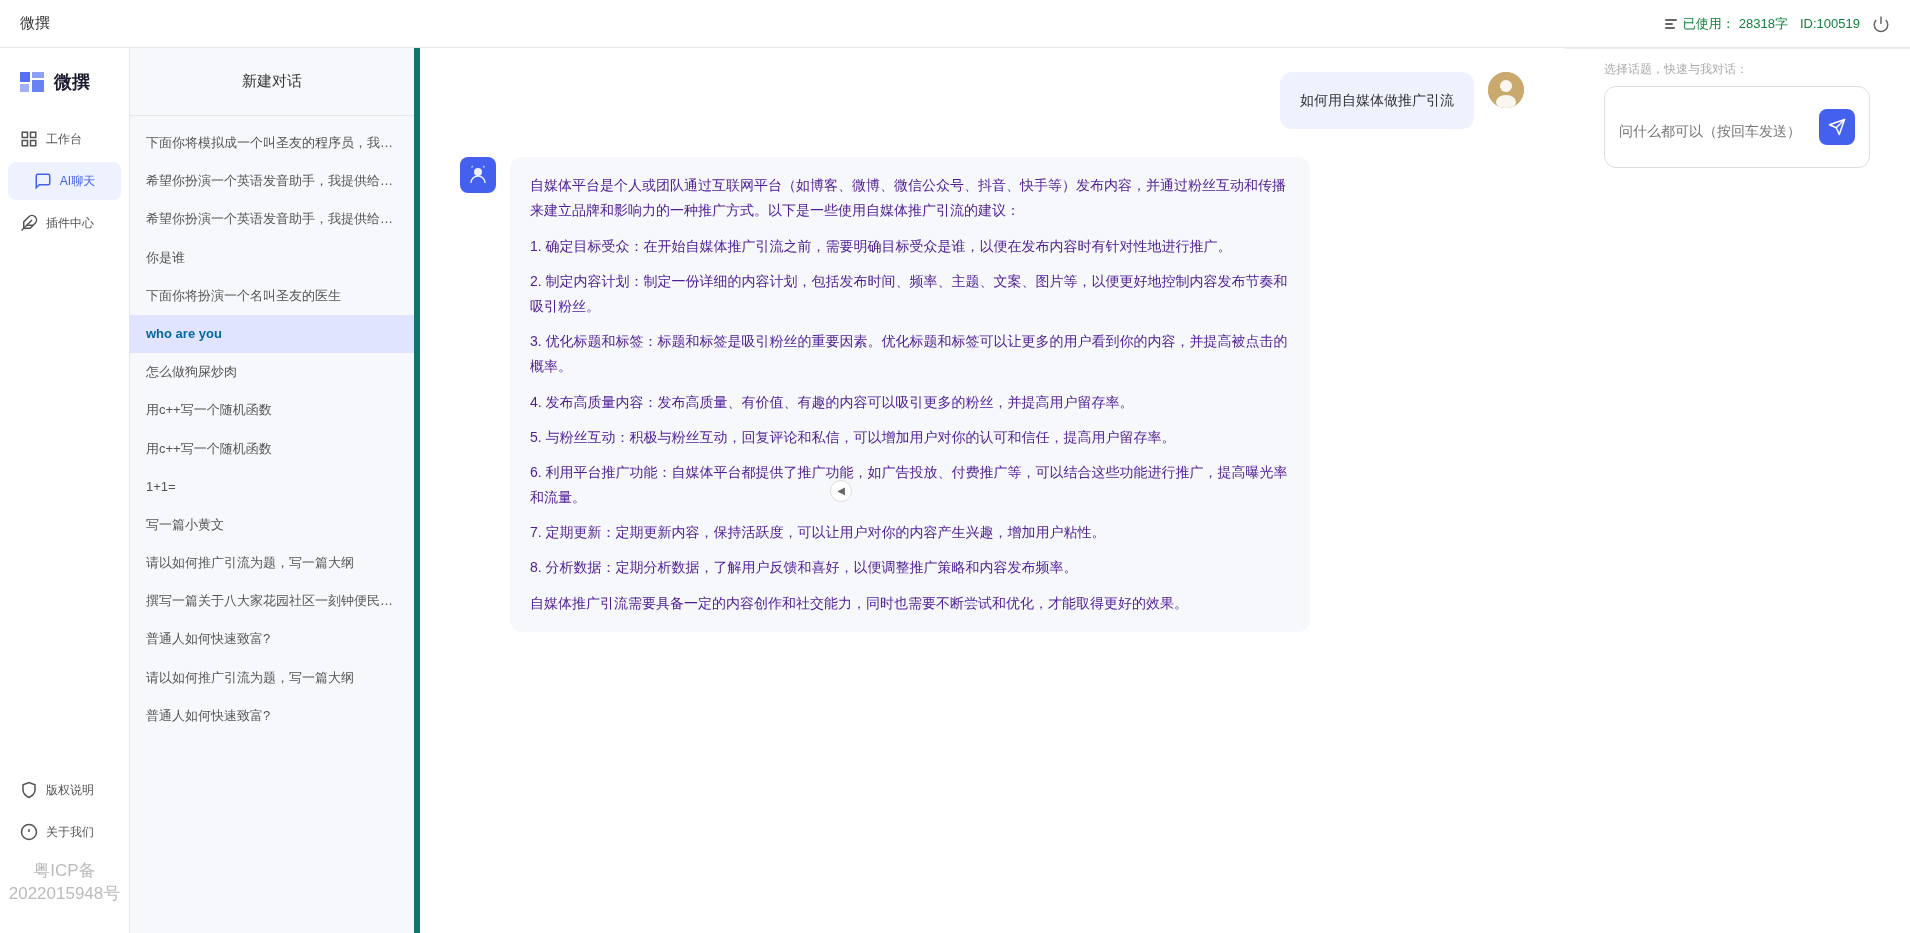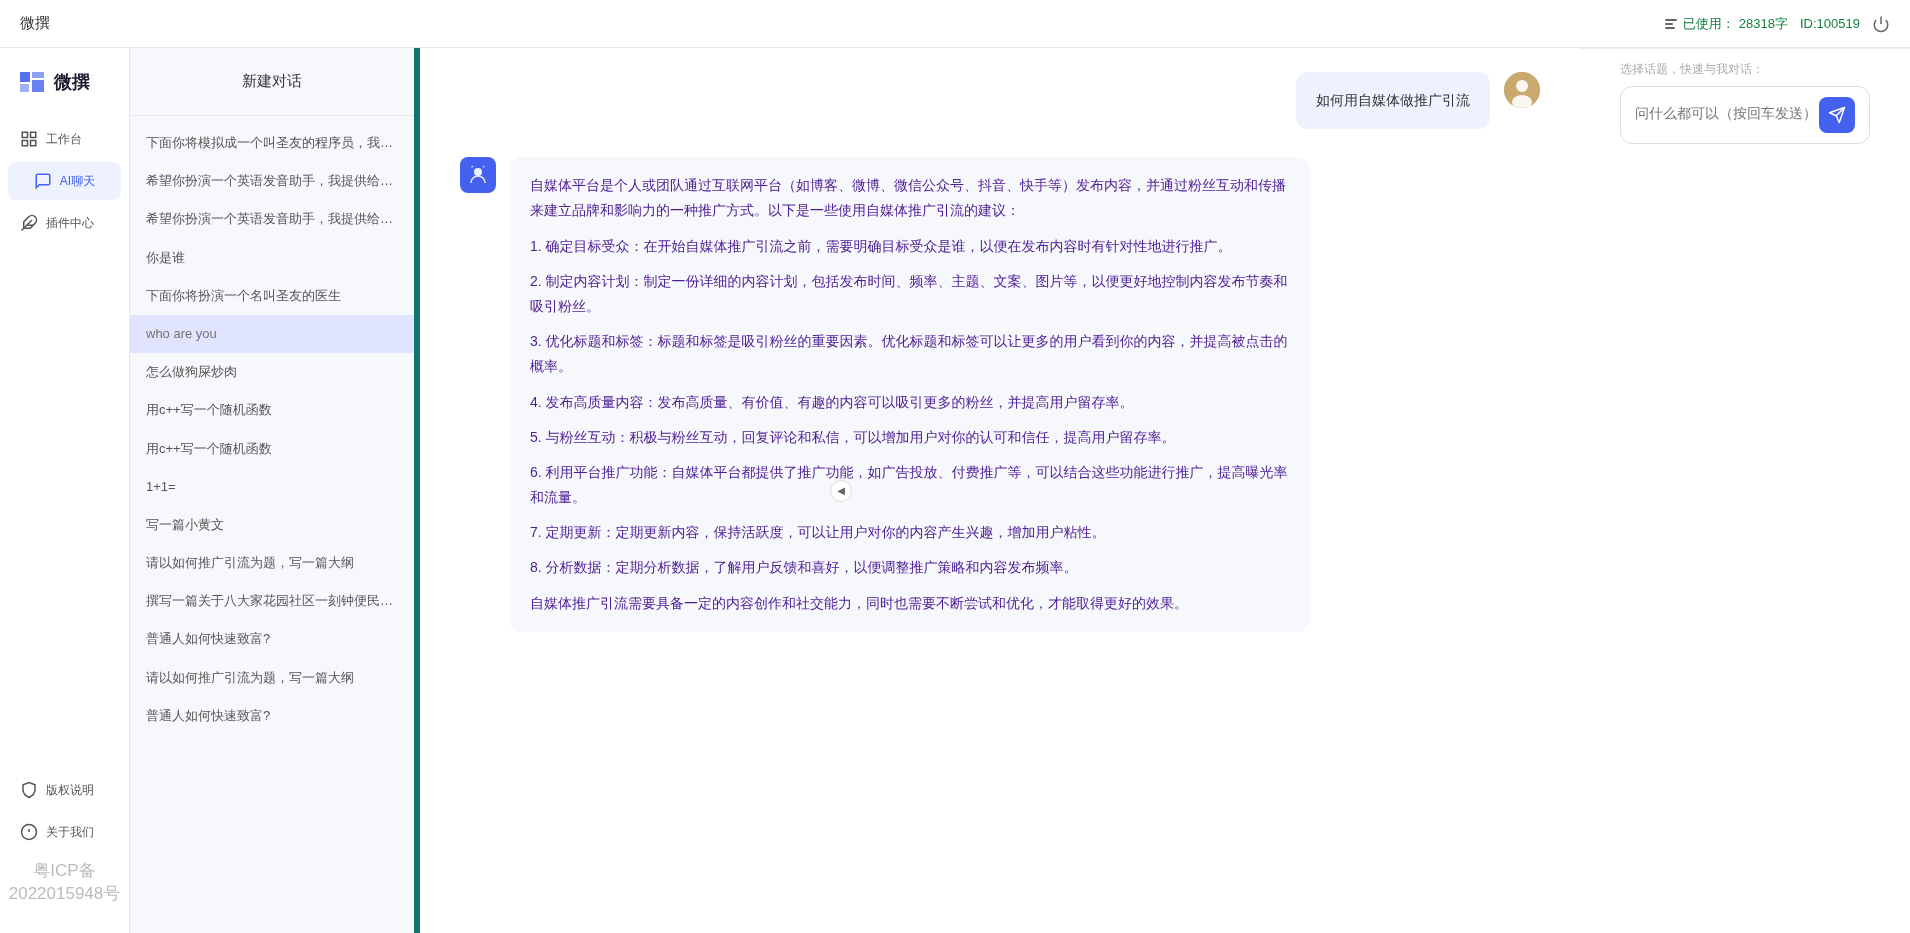--- a/index.html
+++ b/index.html
@@ -128,21 +128,21 @@
     .chat-list-item {
       padding: 10px 16px;
       font-size: 13px;
       color: #555;
       cursor: pointer;
       line-height: 1.4;
       white-space: nowrap;
       overflow: hidden;
       text-overflow: ellipsis;
     }
-    .chat-list-item.active { background: #e0e4ff; color: #737373; }
+    .chat-list-item.active { background: #e0e4ff; color: #0369a1; font-weight: bold; }
 
     
     .collapse-btn {
       position: absolute;
       left: 410px;
       top: 50%;
       transform: translateY(-50%);
       background: #fff;
       border: 1px solid #ddd;
       border-radius: 50%;
@@ -225,25 +225,26 @@
       padding: 12px 40px 20px;
       background: #fff;
     }
     .quick-topics {
       font-size: 12px;
       color: #aaa;
       margin-bottom: 8px;
     }
     .input-box-wrapper {
       display: flex;
-      align-items: center;
+      align-items: flex-end;
       border: 1px solid #ddd;
       border-radius: 12px;
-      padding: 10px 14px;
-      background: #fff;
+      padding: 22px 14px;
+      background: #fff;
+      gap: 16px;
     }
     .input-box {
       flex: 1;
       border: none;
       outline: none;
       font-size: 14px;
       color: #666;
       background: transparent;
       resize: none;
       height: 24px;

